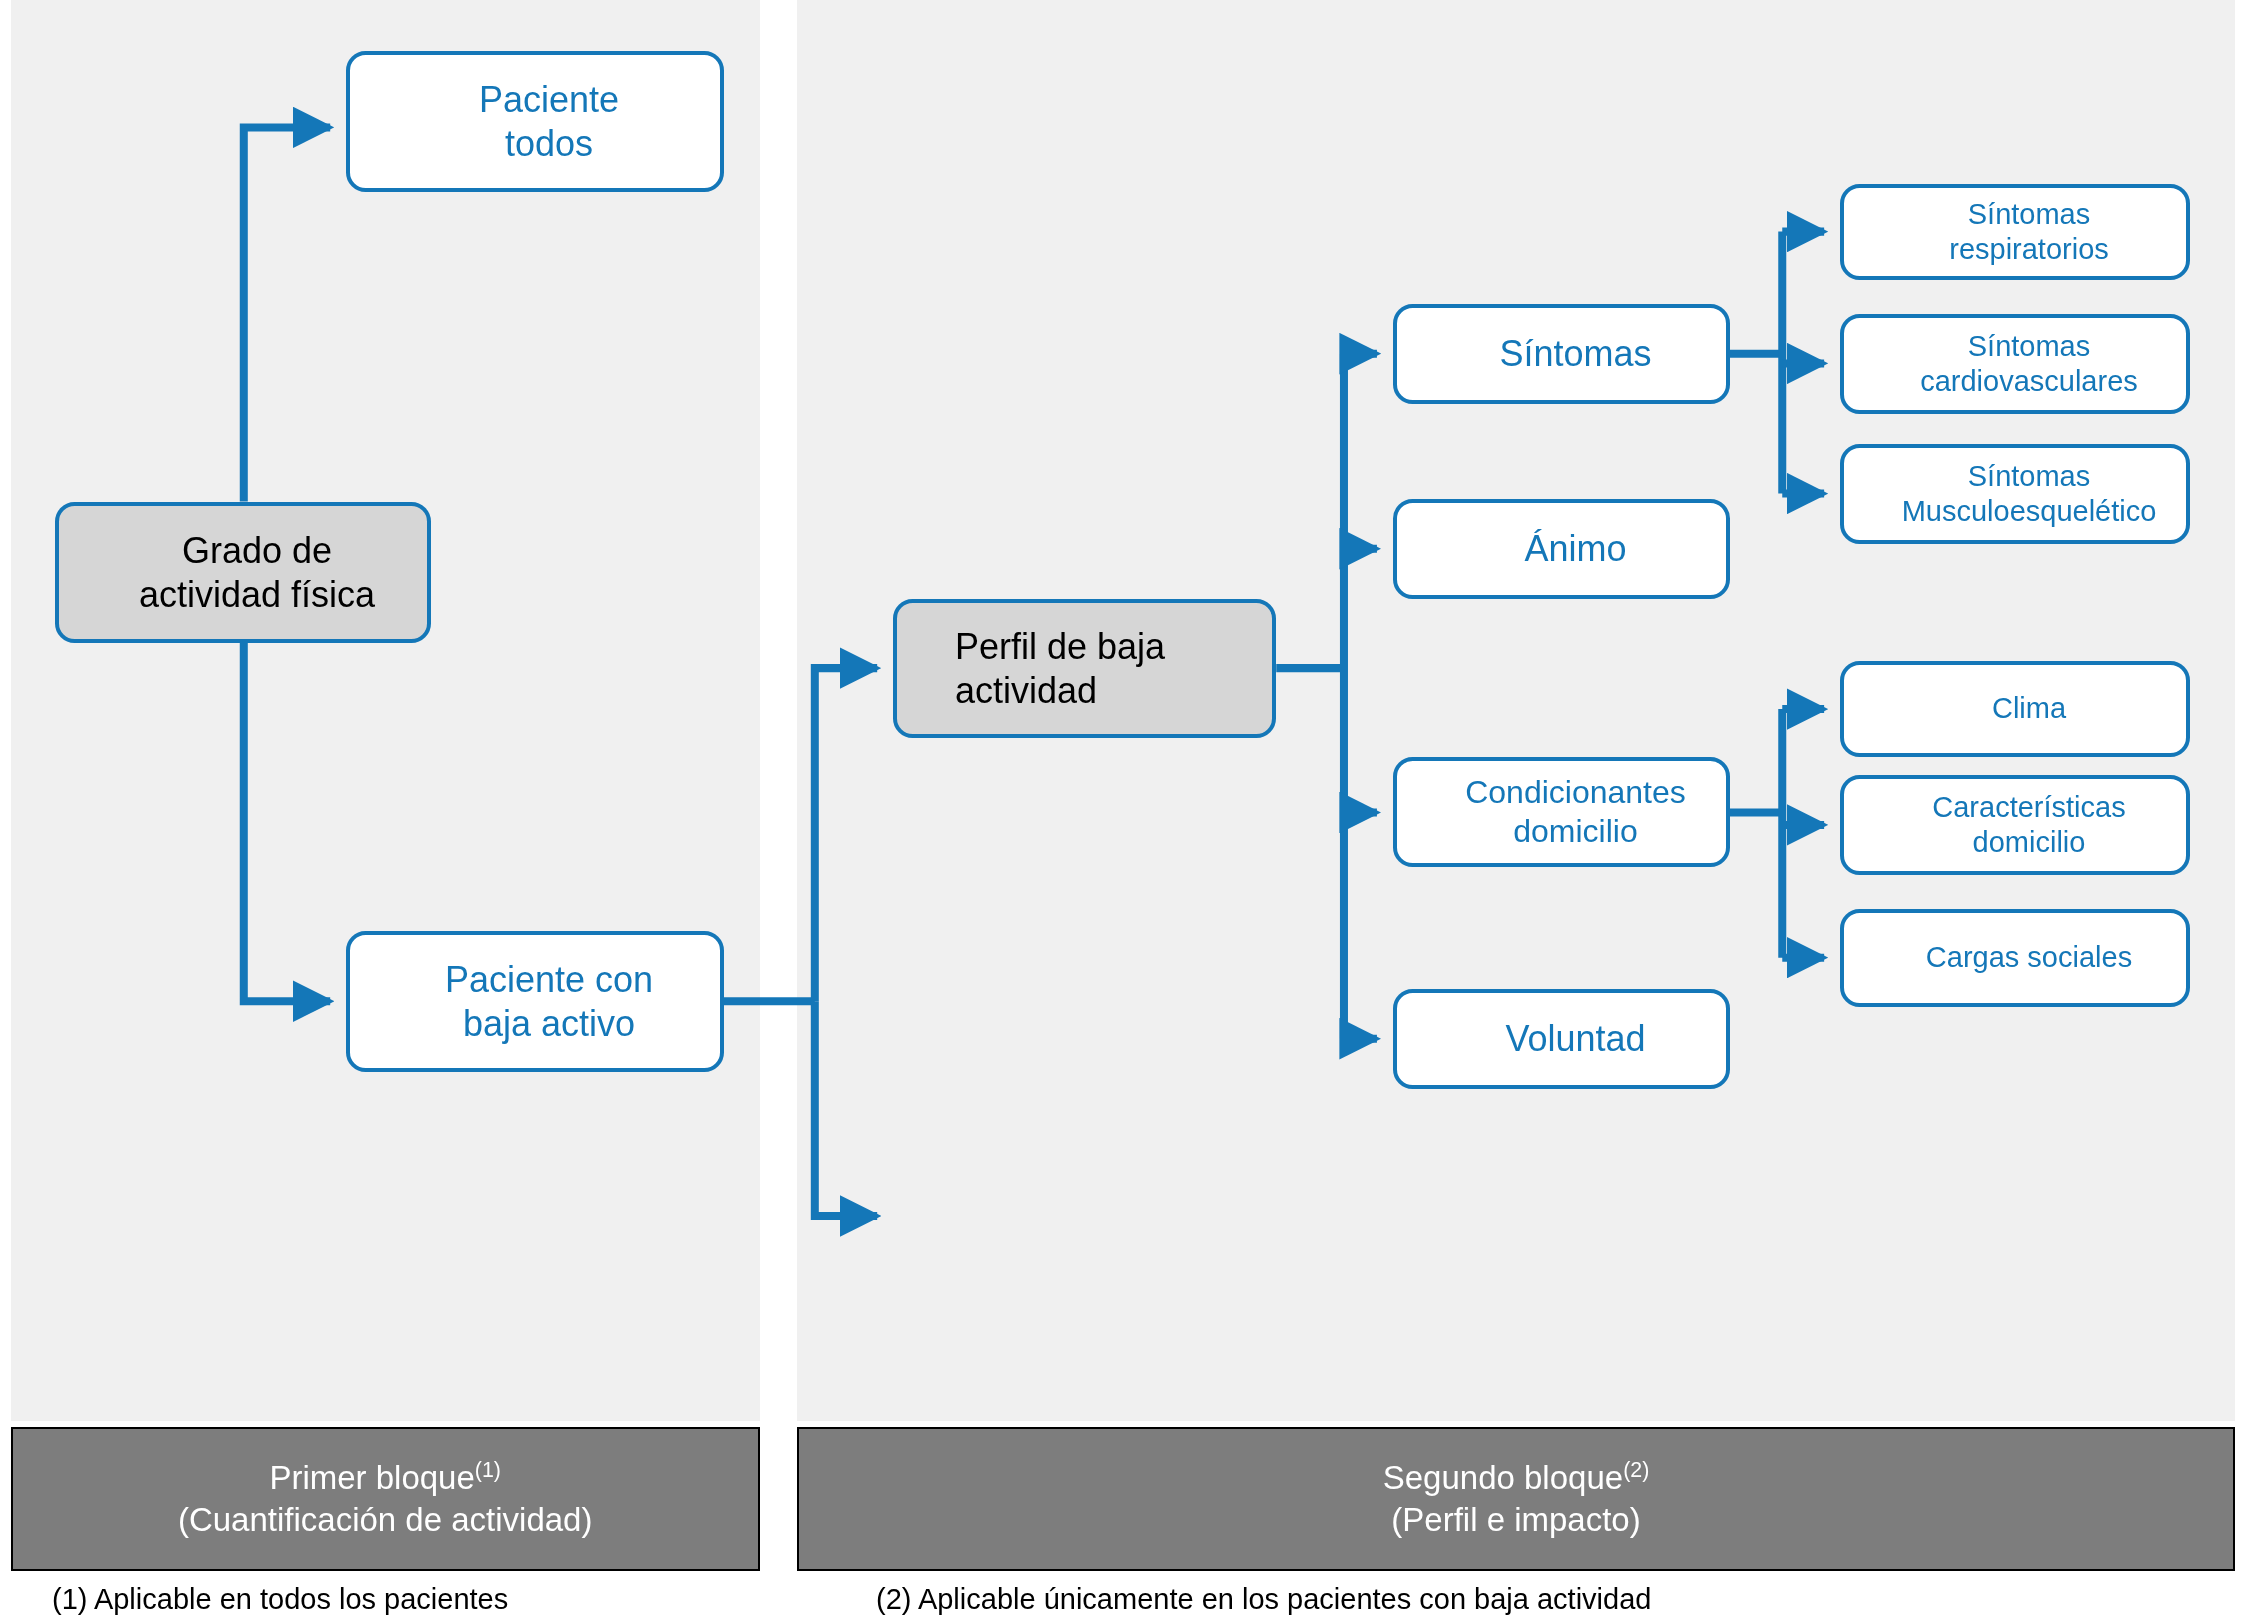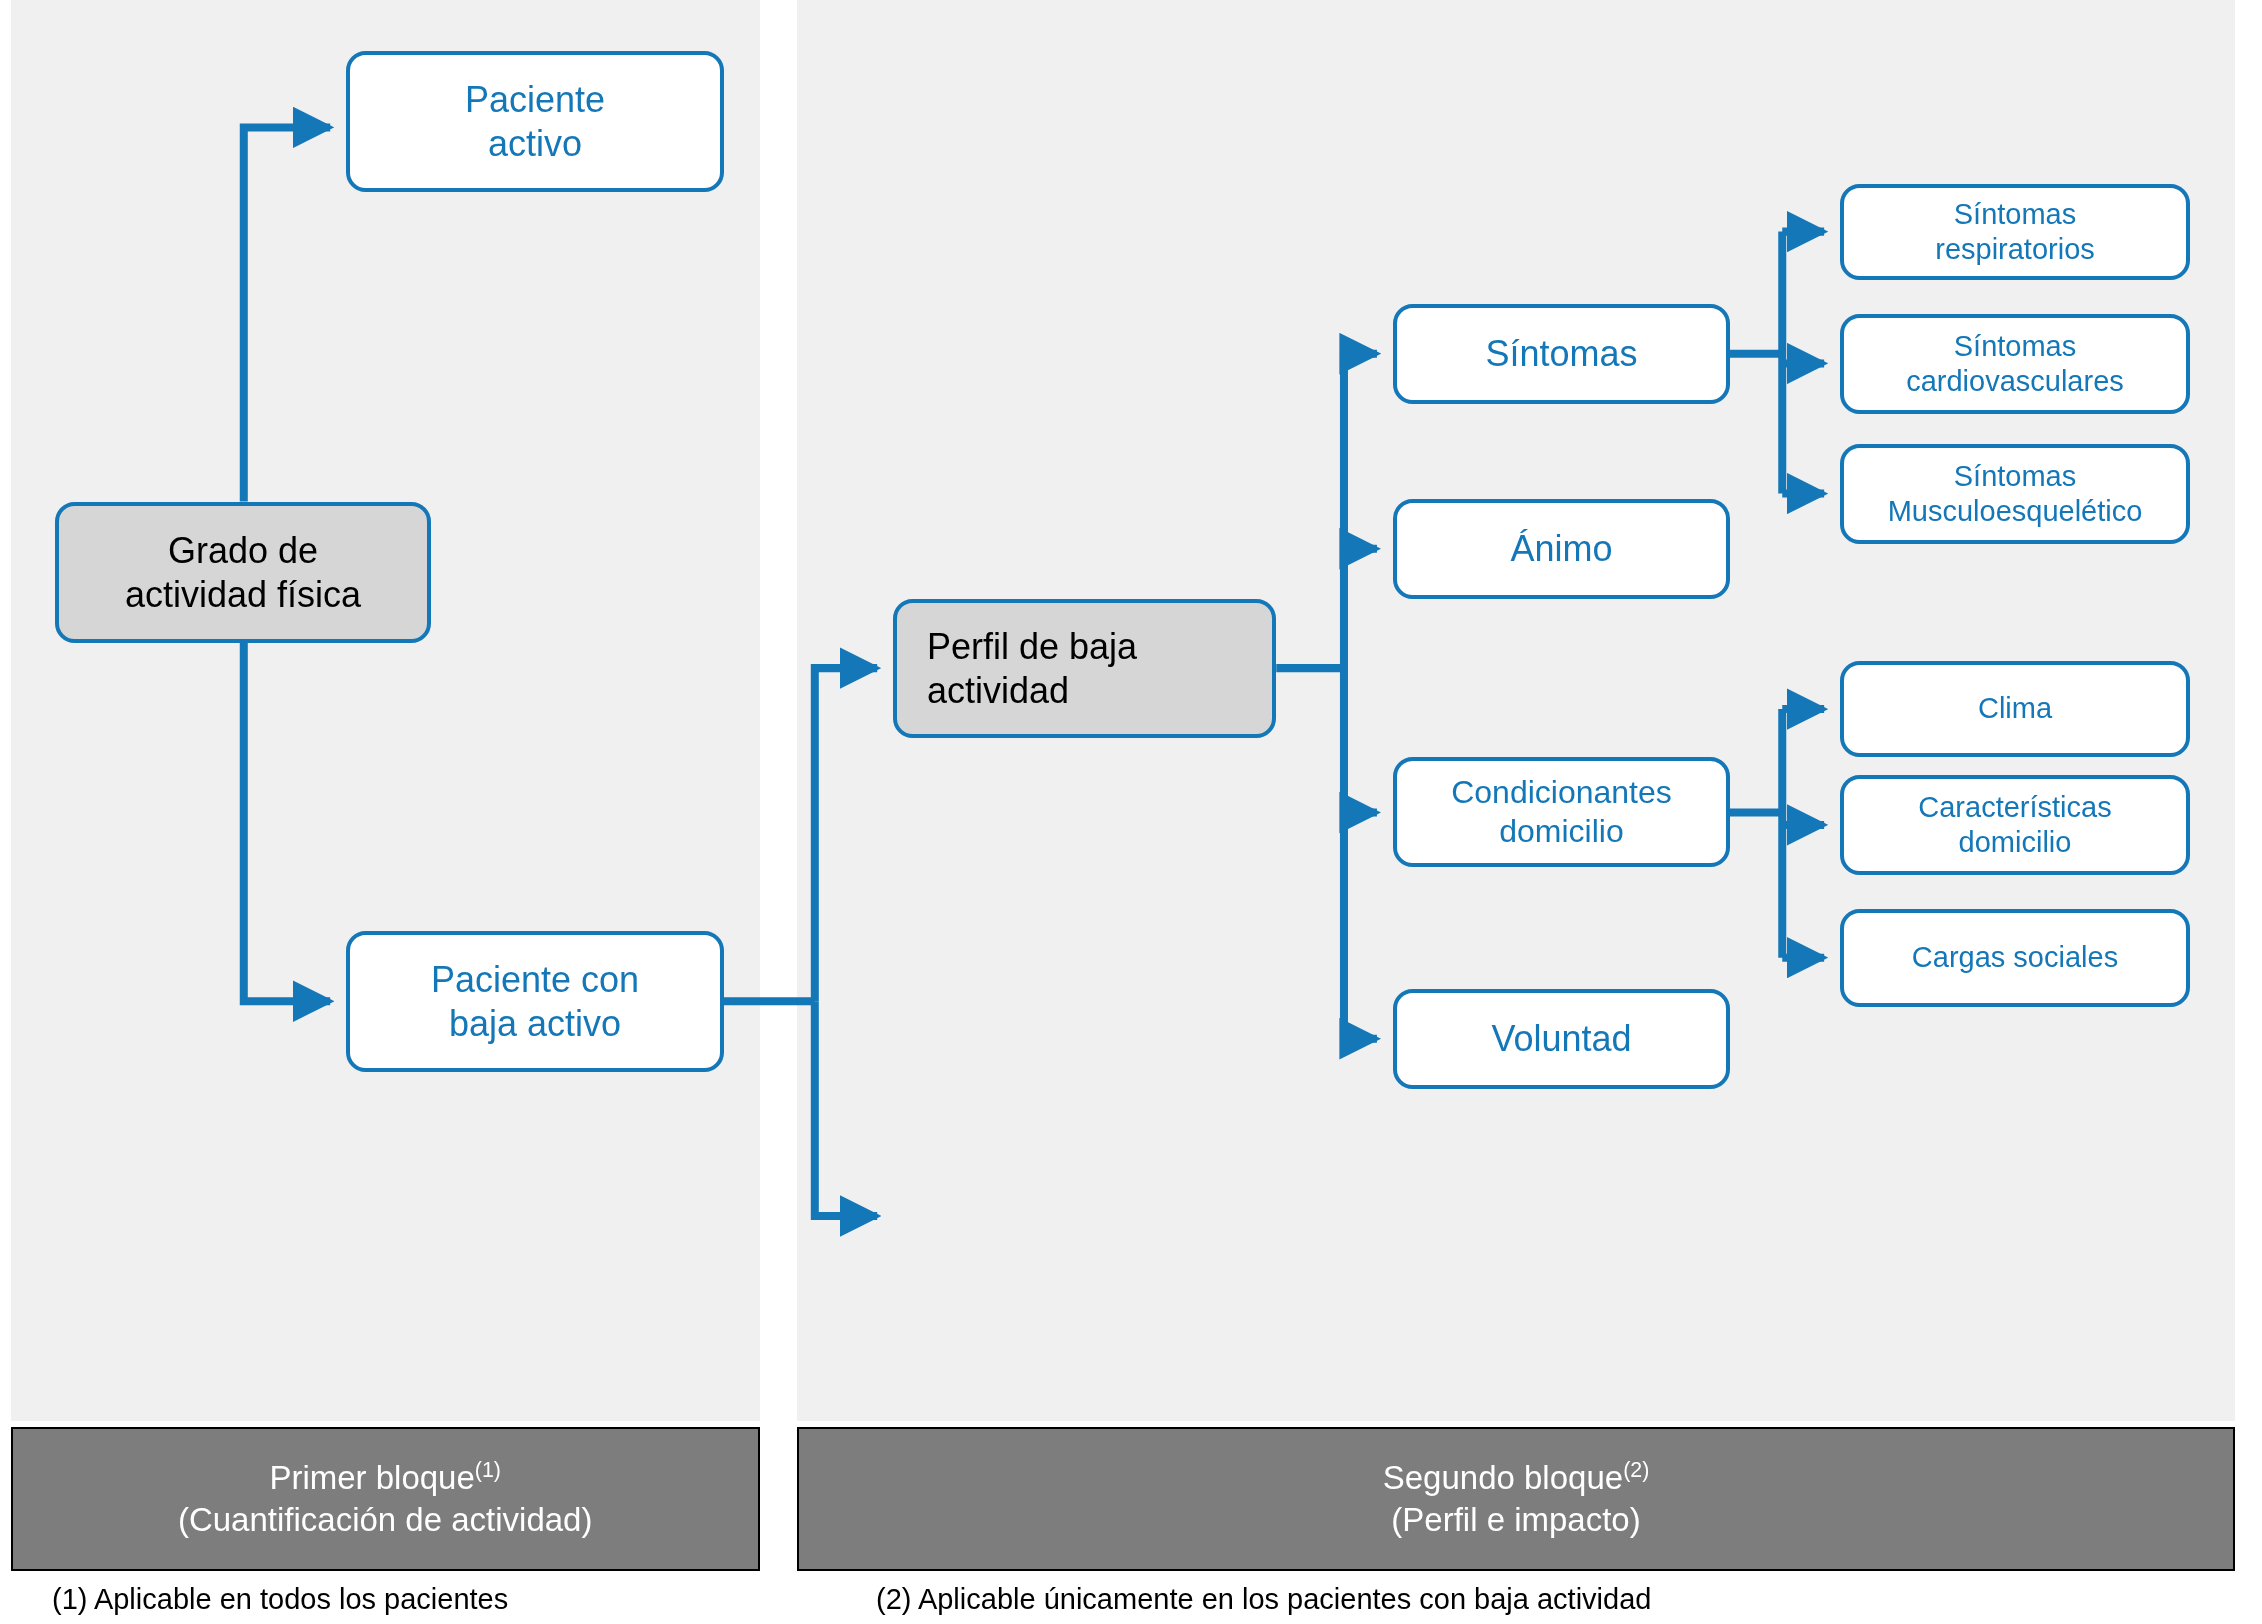--- a/index.html
+++ b/index.html
@@ -54,20 +54,21 @@
     position: absolute;
     box-sizing: border-box;
     border: 4.5px solid #1477b8;
     border-radius: 19.6px;
     display: flex;
     align-items: center;
     justify-content: center;
     text-align: center;
     line-height: 1.22;
     z-index: 3;
+    padding-left: 28px;
   }
   .node.white { background: #ffffff; color: #1477b8; }
   .node.gray  { background: #d6d6d6; color: #000000; }
 
   .f40 { font-size: 36px; }
   .f36 { font-size: 32px; }
   .f33 { font-size: 29px; }
 
   
   #n-paciente-activo   { left: 346px; top: 51px;   width: 378px; height: 141px; }
@@ -140,21 +141,21 @@
       <path d="M 2000 796 L 2000 1075"></path>
       <path d="M 2000 796 L 2047 796" marker-end="url(#arrow)"></path>
       <path d="M 2000 926 L 2047 926" marker-end="url(#arrow)"></path>
       <path d="M 2000 1075 L 2047 1075" marker-end="url(#arrow)"></path>
     </g>
   </svg>
 
   <div class="node white f40" id="n-paciente-activo">
     <div>
       <span>Paciente</span><br>
-      <span>activo</span>
+      <span>todos</span>
     </div>
   </div>
 
   <div class="node gray f40" id="n-grado">
     <div>
       <span>Grado de</span><br>
       <span>actividad física</span>
     </div>
   </div>
 

